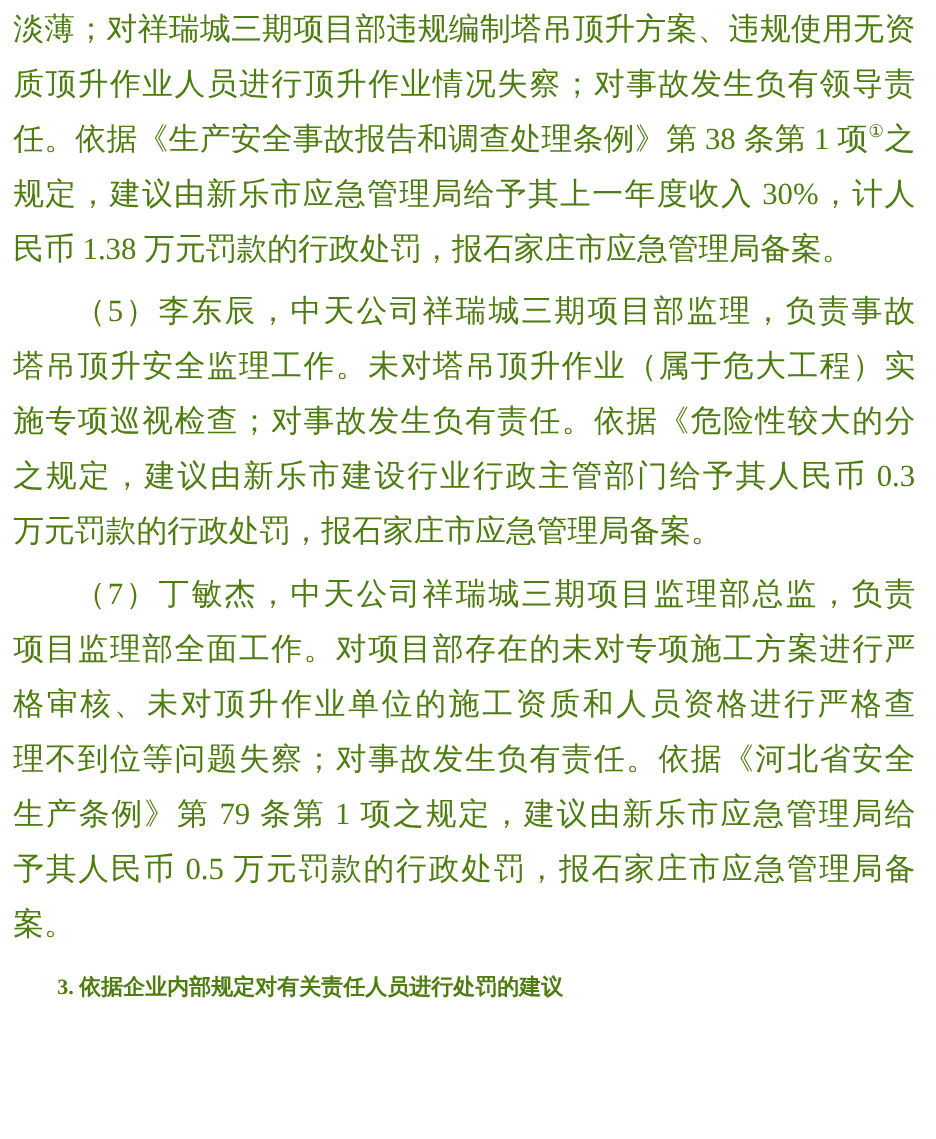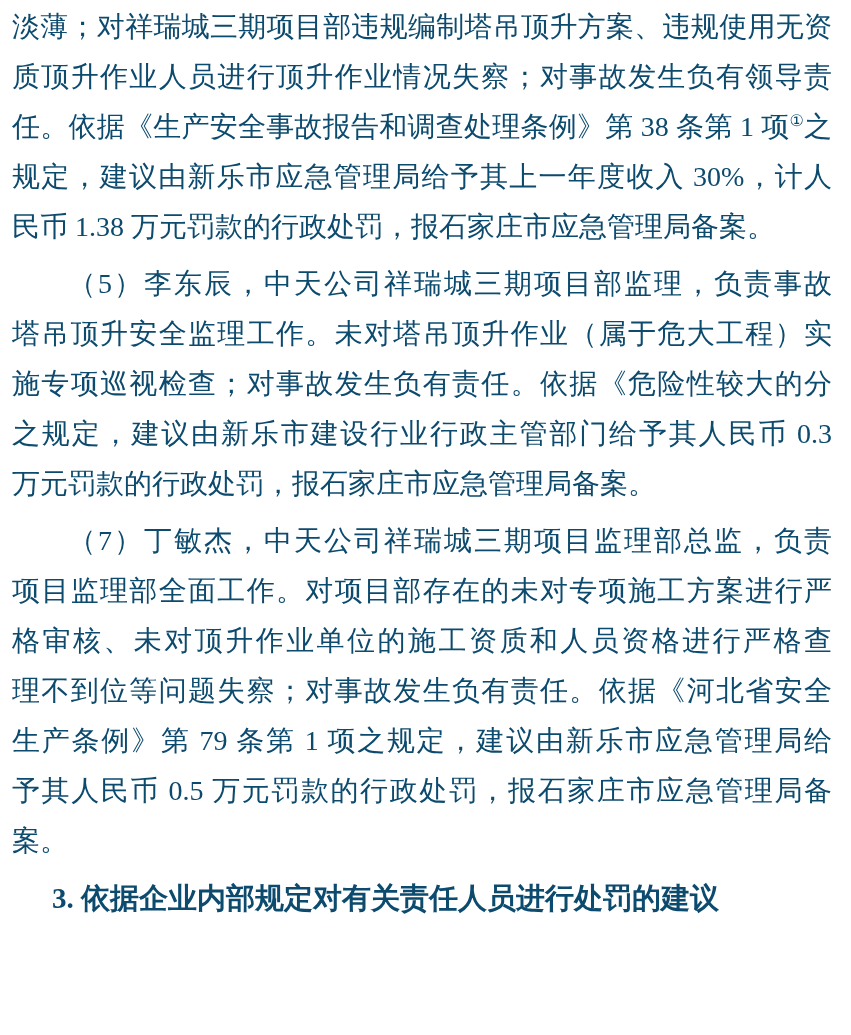--- a/index.html
+++ b/index.html
@@ -7,21 +7,21 @@
     padding: 0;
     background: #ffffff;
   }
   .page {
     position: relative;
     width: 851px;
     height: 1035px;
     box-sizing: border-box;
     padding: 2px 19px 0 12px;
     background: #ffffff;
-    color: #0c4a6e;
+    color: #4d7c0f;
     font-family: "Liberation Serif", "DejaVu Serif", serif;
     font-size: 28px;
     line-height: 50px;
     overflow: hidden;
   }
   .paragraph + .paragraph {
     margin-top: 7px;
   }
   .line {
     text-align: justify;
@@ -30,21 +30,21 @@
   
   .line.fill {
     text-align-last: justify;
   }
   
   .line.indent {
     text-indent: 56px;
   }
   .line.heading-line {
     font-weight: bold;
-    font-size: 29px;
+    font-size: 20px;
     text-indent: 40px;
     text-align: left;
     text-align-last: left;
   }
   sup.note {
     font-size: 16px;
     line-height: 0;
     vertical-align: super;
   }
 </style>

